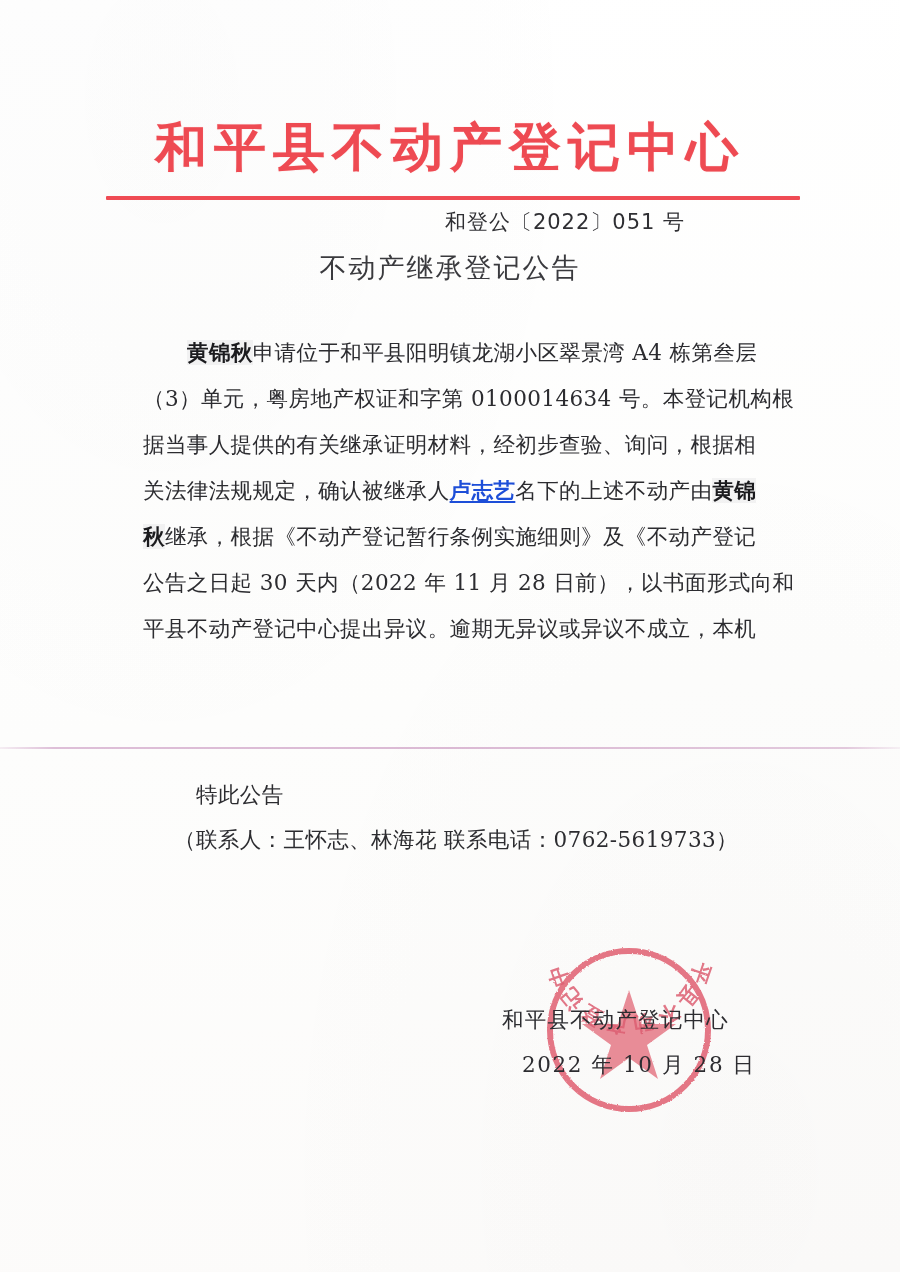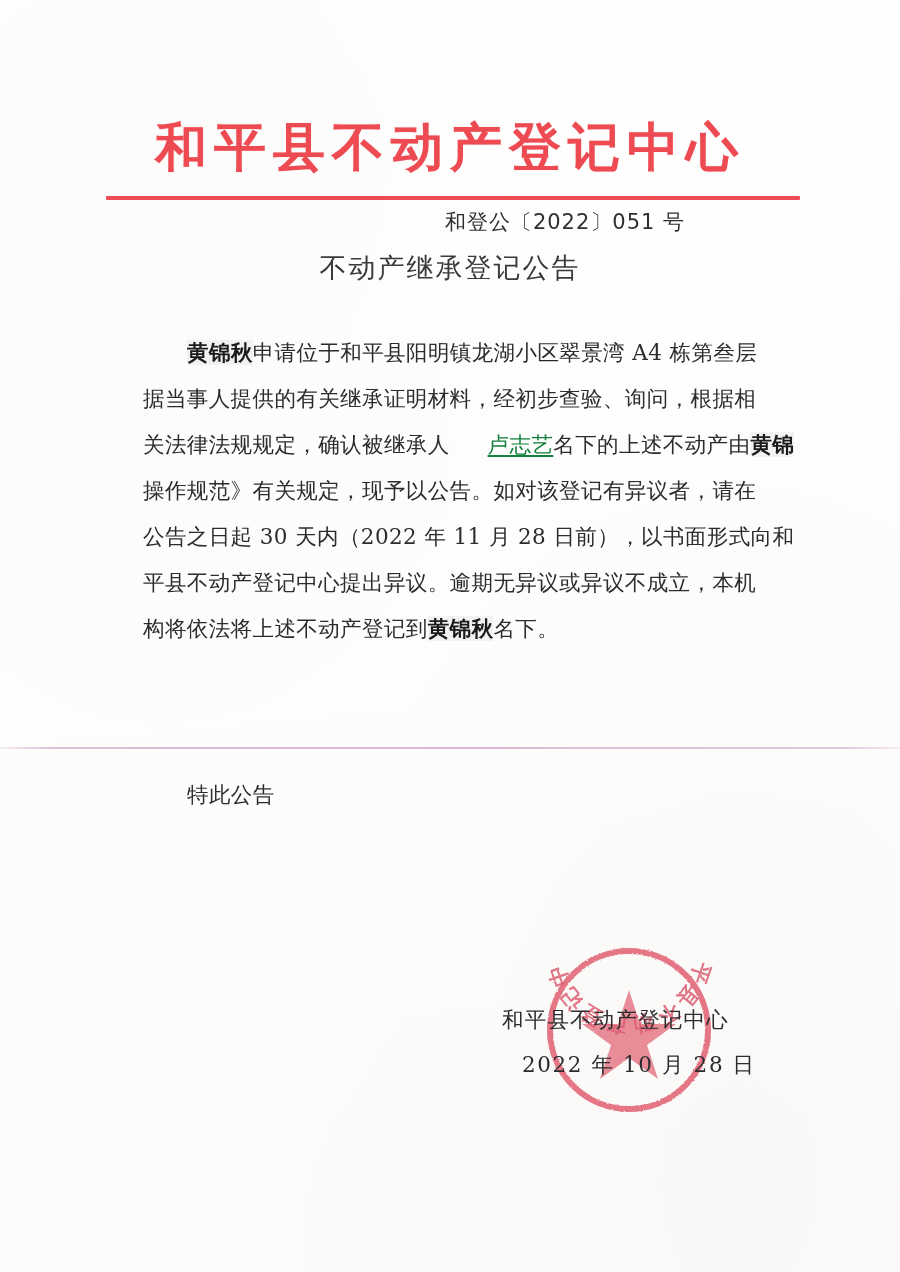--- a/index.html
+++ b/index.html
@@ -104,25 +104,24 @@
     font-family: "DejaVu Serif", "Liberation Serif", serif;
   }
   .body-line.indent { text-indent: 44px; }
   .nm {
     font-weight: 700;
     color: #1b1b1e;
     background: rgba(60,60,70,0.055);
     margin-top: 7px;
   }
   .nm-u {
-    font-weight: 400;
-    color: #15803d;
+    font-weight: 700;
+    color: #1d4ed8;
     text-decoration: underline;
     text-underline-offset: 3px;
-    margin-left: 38px;
   }
 
   
   .soft-rule {
     position: absolute;
     top: 747px;
     left: 0;
     width: 900px;
     height: 2px;
     background: linear-gradient(90deg,
@@ -130,21 +129,21 @@
         rgba(196,140,186,0.55) 6%,
         rgba(198,145,188,0.62) 50%,
         rgba(200,150,190,0.5) 94%,
         rgba(200,150,190,0.12) 100%);
   }
 
   
   .closing {
     position: absolute;
     top: 772px;
-    left: 143px;
+    left: 152px;
     width: 660px;
   }
   .closing-line {
     font-size: 21.5px;
     line-height: 45px;
     color: #2c2c30;
     letter-spacing: 0.4px;
     white-space: nowrap;
     font-family: "DejaVu Serif", "Liberation Serif", serif;
   }
@@ -201,40 +200,41 @@
   <div class="masthead-rule"></div>
 
   <div class="doc-number">和登公〔2022〕051 号</div>
 
   <div class="subtitle">不动产继承登记公告</div>
 
   <div class="body-block">
 
     <div class="body-line indent"><span class="nm">黄锦秋</span><span>申请位于和平县阳明镇龙湖小区翠景湾 A4 栋第叁层</span></div>
 
+    <div class="body-line">（3）单元，粤房地产权证和字第 0100014634 号。本登记机构根</div>
 
     <div class="body-line">据当事人提供的有关继承证明材料，经初步查验、询问，根据相</div>
 
     <div class="body-line"><span>关法律法规规定，确认被继承人</span><span class="nm-u">卢志艺</span><span>名下的上述不动产由</span><span class="nm">黄锦</span></div>
 
-
-    <div class="body-line">操作规范》有关规定，现予以公告。如对该登记有异议者，请在</div>
+    <div class="body-line"><span class="nm">秋</span><span>继承，根据《不动产登记暂行条例实施细则》及《不动产登记</span></div>
+
 
     <div class="body-line">公告之日起 30 天内（2022 年 11 月 28 日前），以书面形式向和</div>
 
     <div class="body-line">平县不动产登记中心提出异议。逾期无异议或异议不成立，本机</div>
 
-    <div class="body-line"><span>构将依法将上述不动产登记到</span><span class="nm">黄锦秋</span><span>名下。</span></div>
 
   </div>
 
   <div class="soft-rule"></div>
 
   <div class="closing">
     <div class="closing-line ind1">特此公告</div>
+    <div class="closing-line ind2">（联系人：王怀志、林海花  联系电话：0762-5619733）</div>
   </div>
 
   <div class="seal">
     <svg viewBox="0 0 184 184" xmlns="http://www.w3.org/2000/svg">
       <defs>
         <path id="sealArc" d="M 92 172 m -68 0 a 68 68 0 1 1 136 0" transform="rotate(180 92 92)"></path>
         <filter id="rough" x="-20%" y="-20%" width="140%" height="140%">
           <feTurbulence type="fractalNoise" baseFrequency="0.55" numOctaves="3" seed="7" result="n"></feTurbulence>
           <feDisplacementMap in="SourceGraphic" in2="n" scale="2.4" xChannelSelector="R" yChannelSelector="G"></feDisplacementMap>
         </filter>

